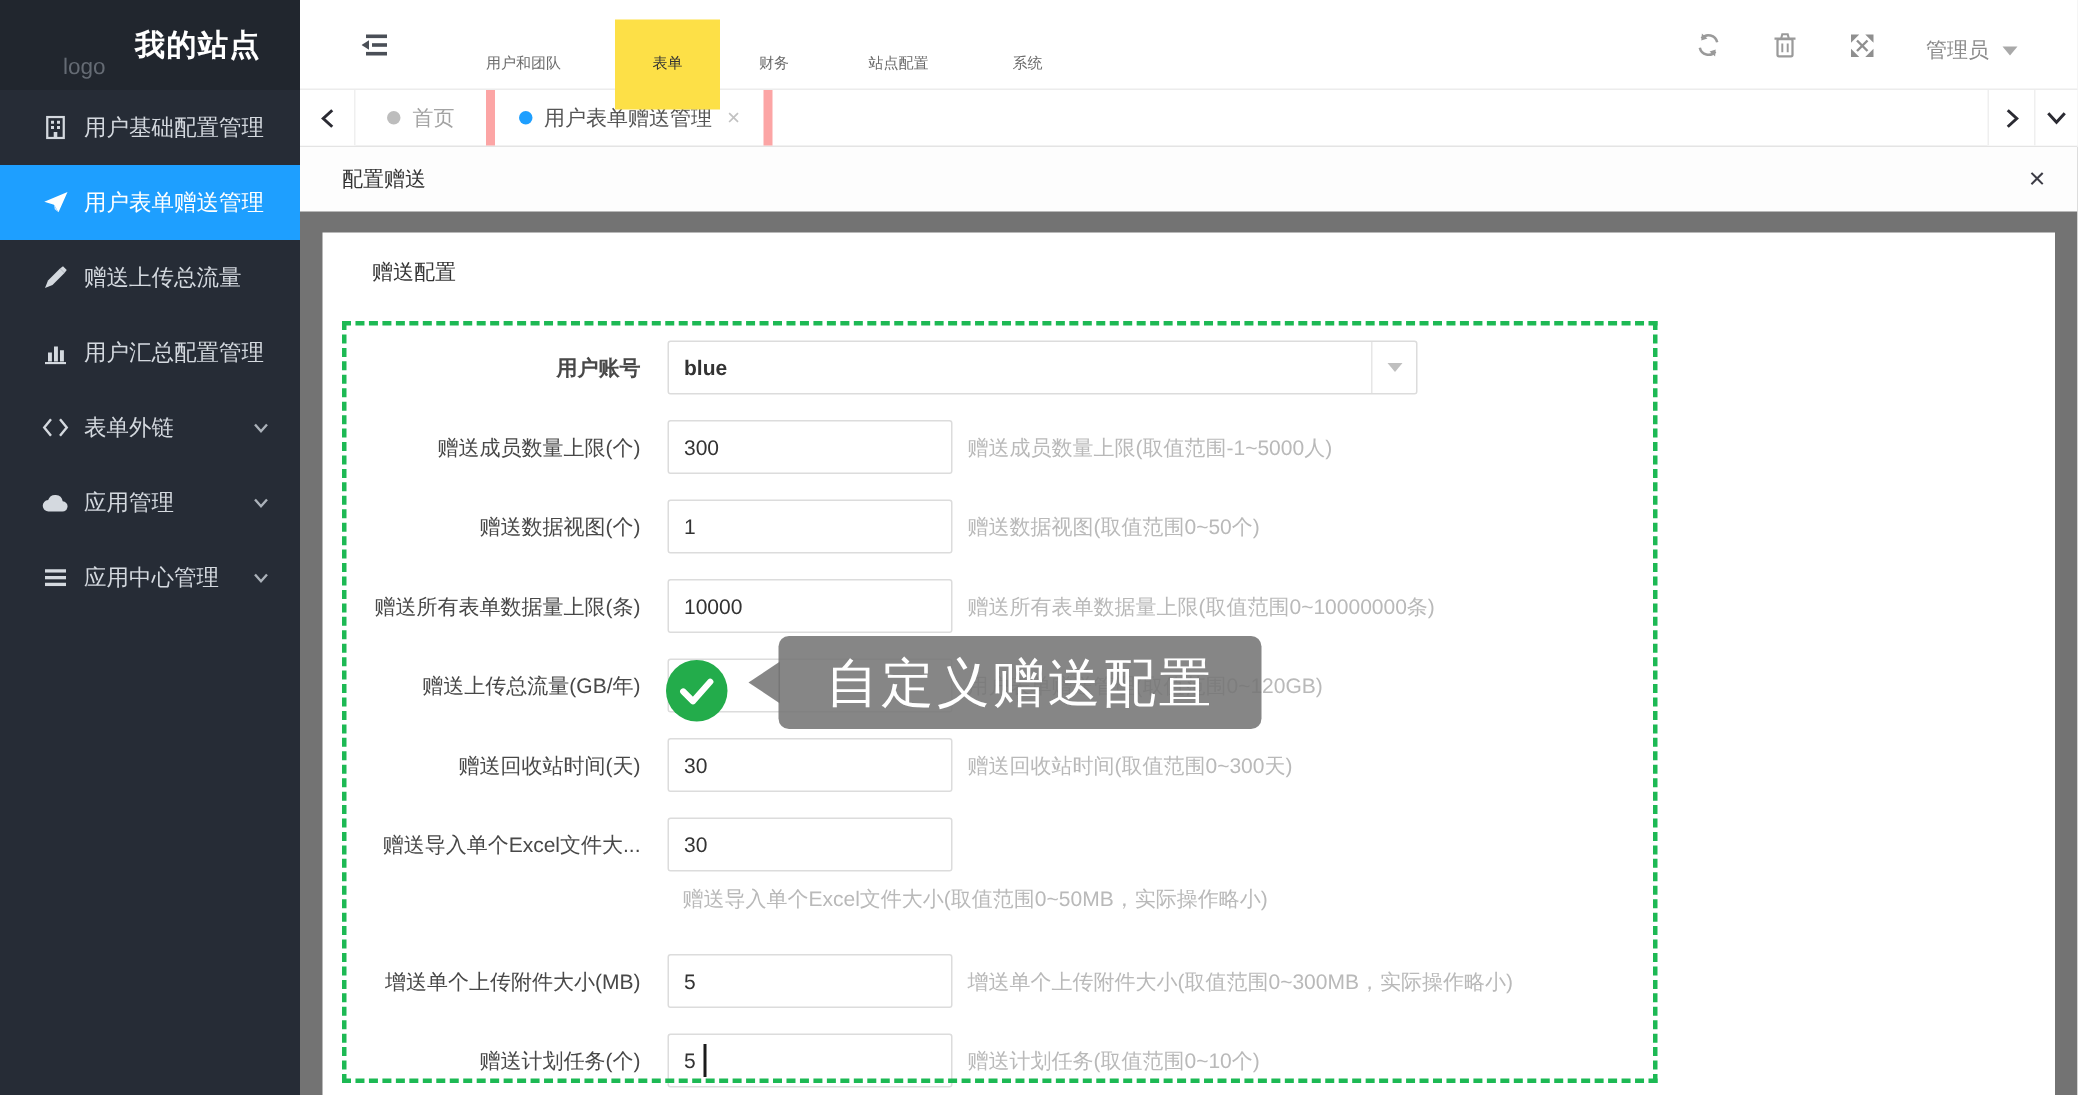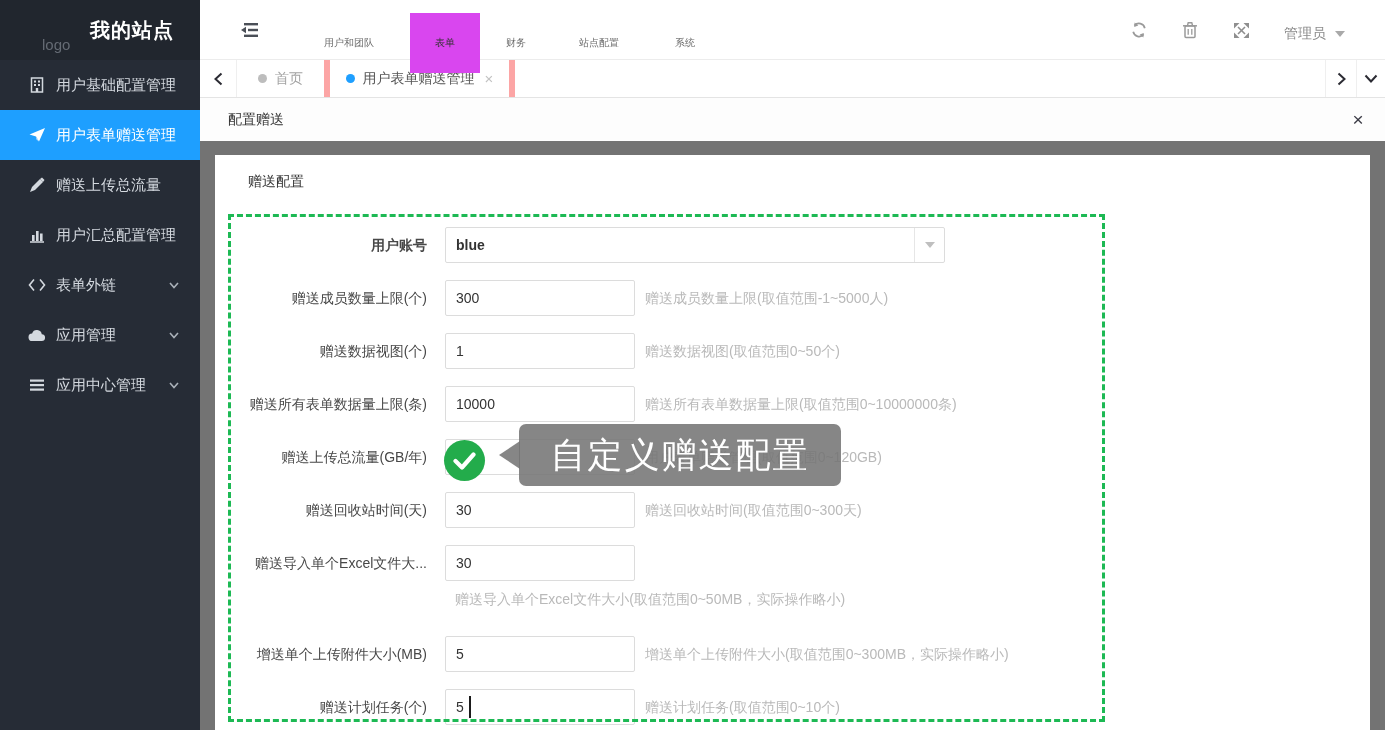--- a/index.html
+++ b/index.html
@@ -7,21 +7,21 @@
     font-family:"Liberation Sans","DejaVu Sans",sans-serif; }
   .app { position:relative; width:1385px; height:730px; background:#f0f0f0; }
 
   
   .header { position:absolute; left:0; top:0; width:1385px; height:60px; background:#fff; border-bottom:1px solid #ececec; z-index:20; }
   .logo-block { position:absolute; left:0; top:0; width:200px; height:60px; background:#21262e; }
   .logo-text { position:absolute; left:42px; top:36px; font-size:15px; color:#656b74; }
   .site-title { position:absolute; left:90px; top:50%; transform:translateY(-50%); font-size:20px; font-weight:bold; color:#fff; letter-spacing:1px; }
   .collapse-btn { position:absolute; left:230px; top:0; width:42px; height:60px; display:flex; align-items:center; justify-content:center; cursor:pointer; }
   .nav-item { position:absolute; top:13px; height:60px; line-height:60px; font-size:10px; color:#6b6b6b; text-align:center; cursor:pointer; }
-  .nav-item.active { background:#d946ef; color:#333; }
+  .nav-item.active { background:#fde047; color:#333; }
   .hdr-icon { position:absolute; top:0; width:36px; height:60px; display:flex; align-items:center; justify-content:center; cursor:pointer; }
   .admin-box { position:absolute; left:1284px; top:0; height:68px; display:flex; align-items:center; gap:9px; cursor:pointer; }
   .admin-label { font-size:14px; color:#8b8b8b; }
   .caret-down { width:0; height:0; border-left:5px solid transparent; border-right:5px solid transparent; border-top:6px solid #a9a9a9; }
 
   
   .sidebar { position:absolute; left:0; top:60px; width:200px; height:670px; background:#262c36; z-index:15; }
   .side-item { position:relative; height:50px; display:flex; align-items:center; color:#d4d9df; font-size:15px; cursor:pointer; }
   .side-item.active { background:#1e9fff; color:#fff; }
   .side-icon { position:absolute; left:28px; width:18px; height:18px; display:flex; align-items:center; justify-content:center; }

